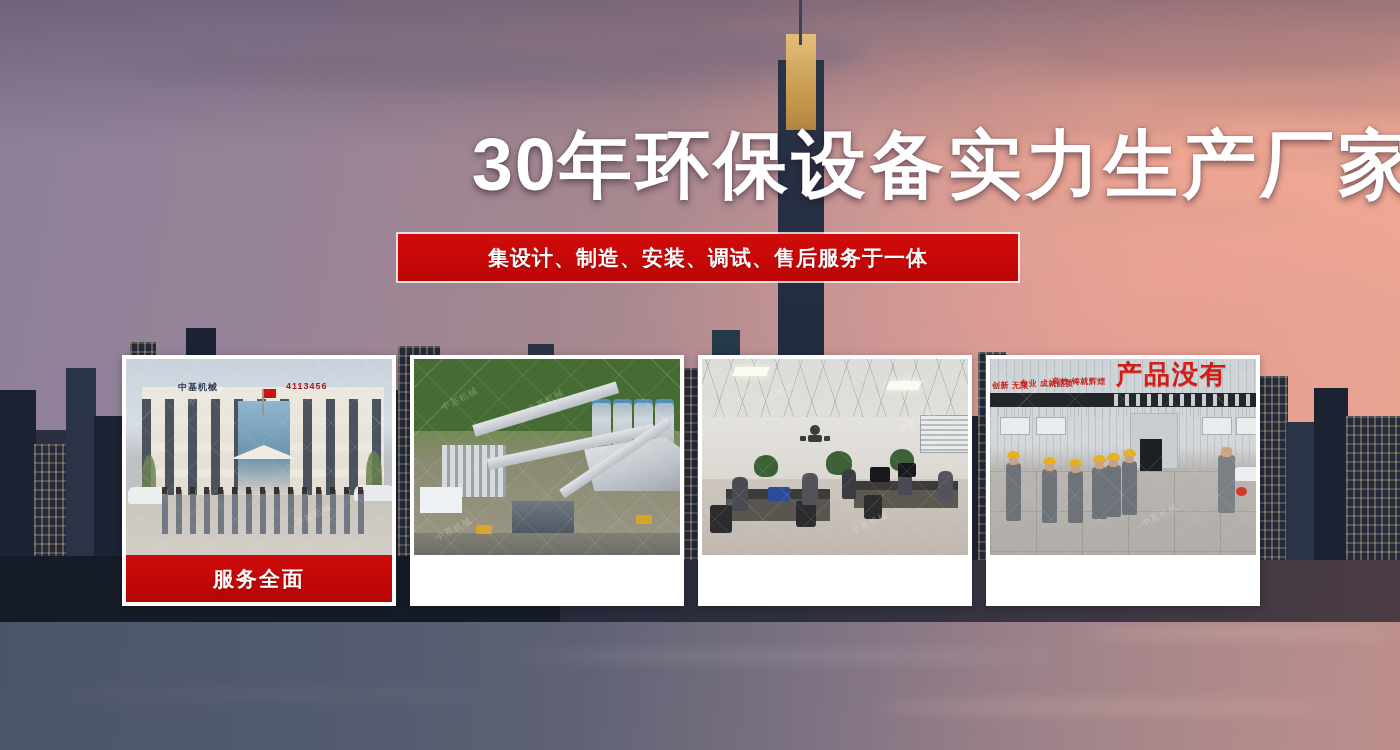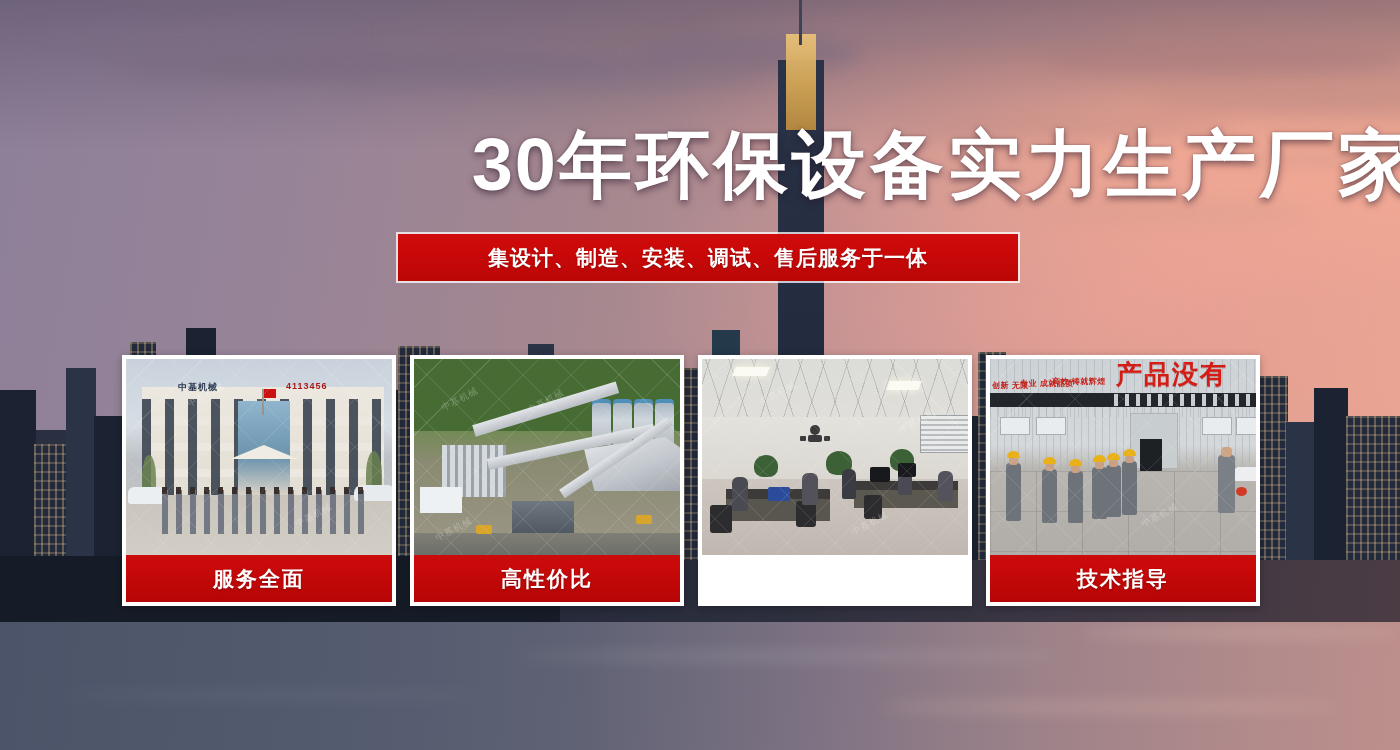--- a/index.html
+++ b/index.html
@@ -429,23 +429,20 @@
           <div class="conv cv3"></div>
           <div class="shed"></div>
           <div class="wht"></div>
           <div class="road"></div>
           <div class="dig1"></div>
           <div class="dig2"></div>
           <div class="lattice"></div>
           <div class="wm" style="left:26px;top:34px;">中基机械</div>
           <div class="wm" style="left:112px;top:36px;">中基机械</div>
           <div class="wm" style="left:20px;top:164px;">中基机械</div>
-        </div>
-        <div class="cap">
-          <span>高性价比</span>
         </div>
       </div>
     </div>
 
     <div class="card">
       <div class="card-inner">
         <div class="photo p3">
           <div class="ceil"></div>
           <div class="lamp l1"></div>
           <div class="lamp l2"></div>
@@ -533,20 +530,17 @@
           <div class="head4" style="left:135px;top:96px;"></div>
           <div class="hat" style="left:133px;top:90px;"></div>
 
           <div class="boss"></div>
           <div class="boss-head"></div>
           <div class="helm-hand"></div>
 
           <div class="lattice"></div>
           <div class="wm" style="left:150px;top:150px;">中基机械</div>
         </div>
-        <div class="cap">
-          <span>技术指导</span>
-        </div>
       </div>
     </div>
 
   </div>
 </div>
 
 </body></html>

